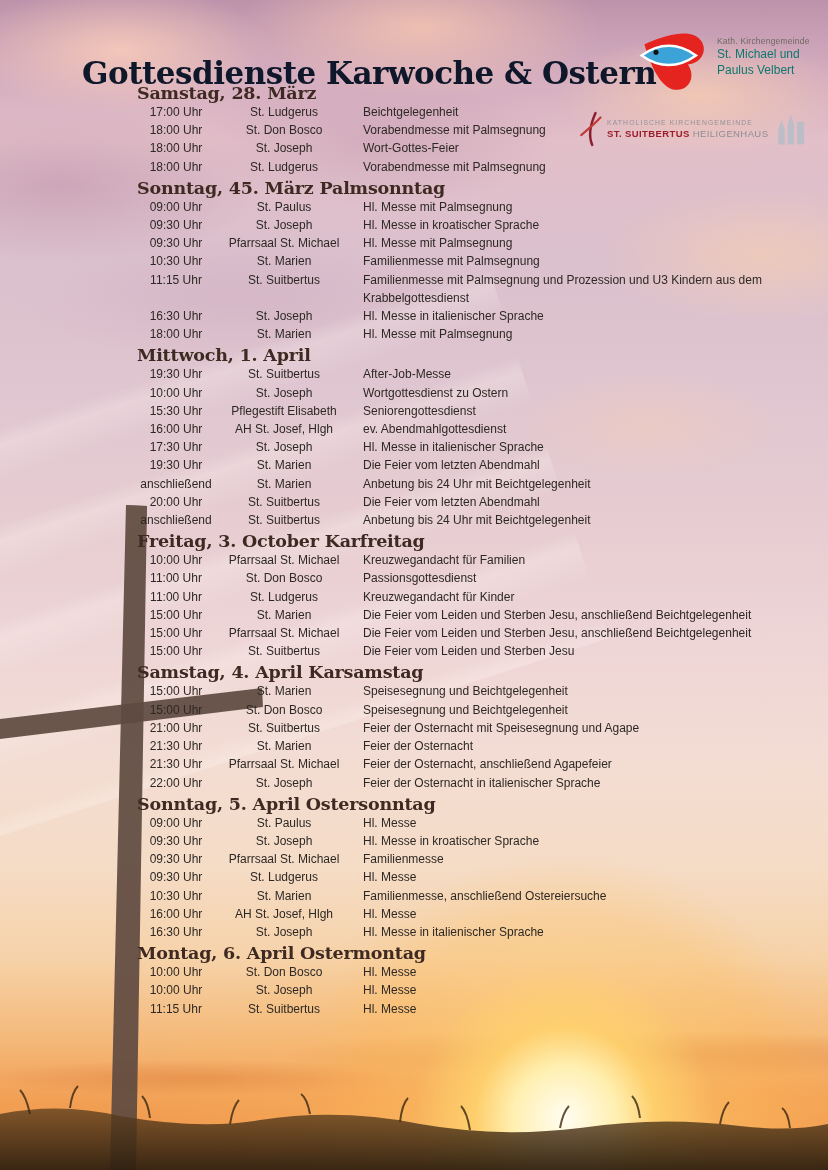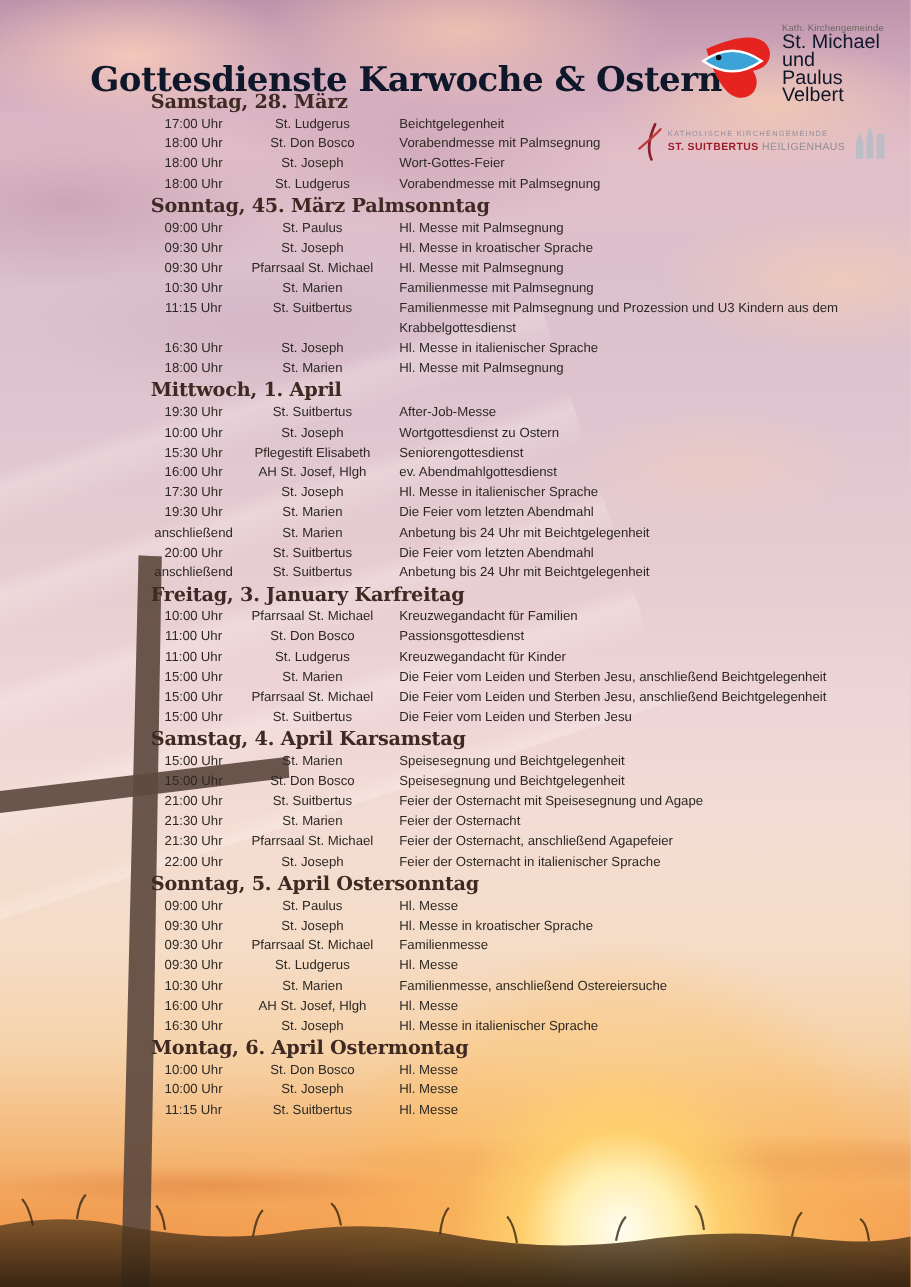--- a/index.html
+++ b/index.html
@@ -34,21 +34,21 @@
     radial-gradient(ellipse 320px 26px at 200px 1078px, rgba(212,108,45,.40), transparent 70%),
     radial-gradient(ellipse 420px 60px at 565px 1088px, rgba(233,120,50,.45), transparent 70%);}
   .scene-svg{position:absolute;left:0;top:0;}
   
   .page-title{position:absolute;left:42px;top:34px;
     font-family:"DejaVu Serif","Liberation Serif",serif;font-weight:bold;
     font-size:31px;color:#0f172a;letter-spacing:-0.5px;white-space:nowrap;margin-left:40px;}
   .logo-michael{position:absolute;left:630px;top:16px;width:196px;height:82px;display:flex;align-items:center;}
   .logo-michael .txt{margin-left:3px;}
   .lm-small{font-size:8.5px;color:#6e6862;letter-spacing:.2px;}
-  .lm-big{font-size:18px;color:#0f172a;line-height:16px;}
+  .lm-big{font-size:12px;color:#0f766e;line-height:16px;}
   .logo-suitbertus{position:absolute;left:579px;top:97px;width:226px;height:64px;display:flex;align-items:center;}
   .ls-text{margin-left:5px;white-space:nowrap;}
   .ls-line1{font-size:6.8px;letter-spacing:1.1px;color:#93909b;}
   .ls-line2{font-size:9.5px;letter-spacing:.4px;margin-top:2px;}
   .ls-name{font-weight:bold;color:#9c1c2c;}
   .ls-city{color:#8f8c96;}
   .ls-towers{margin-left:8px;}
   
   .schedule{position:absolute;left:137px;top:84px;width:666px;}
   .day-heading{font-family:"DejaVu Serif","Liberation Serif",serif;font-weight:bold;
@@ -239,21 +239,21 @@
         <div class="c-location">St. Suitbertus</div>
         <div class="c-description">Die Feier vom letzten Abendmahl</div>
       </div>
       <div class="row">
         <div class="c-time">anschließend</div>
         <div class="c-location">St. Suitbertus</div>
         <div class="c-description">Anbetung bis 24 Uhr mit Beichtgelegenheit</div>
       </div>
     </section>
     <section class="day-section">
-      <h2 class="day-heading">Freitag, 3. January Karfreitag</h2>
+      <h2 class="day-heading">Freitag, 3. October Karfreitag</h2>
       <div class="row">
         <div class="c-time">10:00 Uhr</div>
         <div class="c-location">Pfarrsaal St. Michael</div>
         <div class="c-description">Kreuzwegandacht für Familien</div>
       </div>
       <div class="row">
         <div class="c-time">11:00 Uhr</div>
         <div class="c-location">St. Don Bosco</div>
         <div class="c-description">Passionsgottesdienst</div>
       </div>

